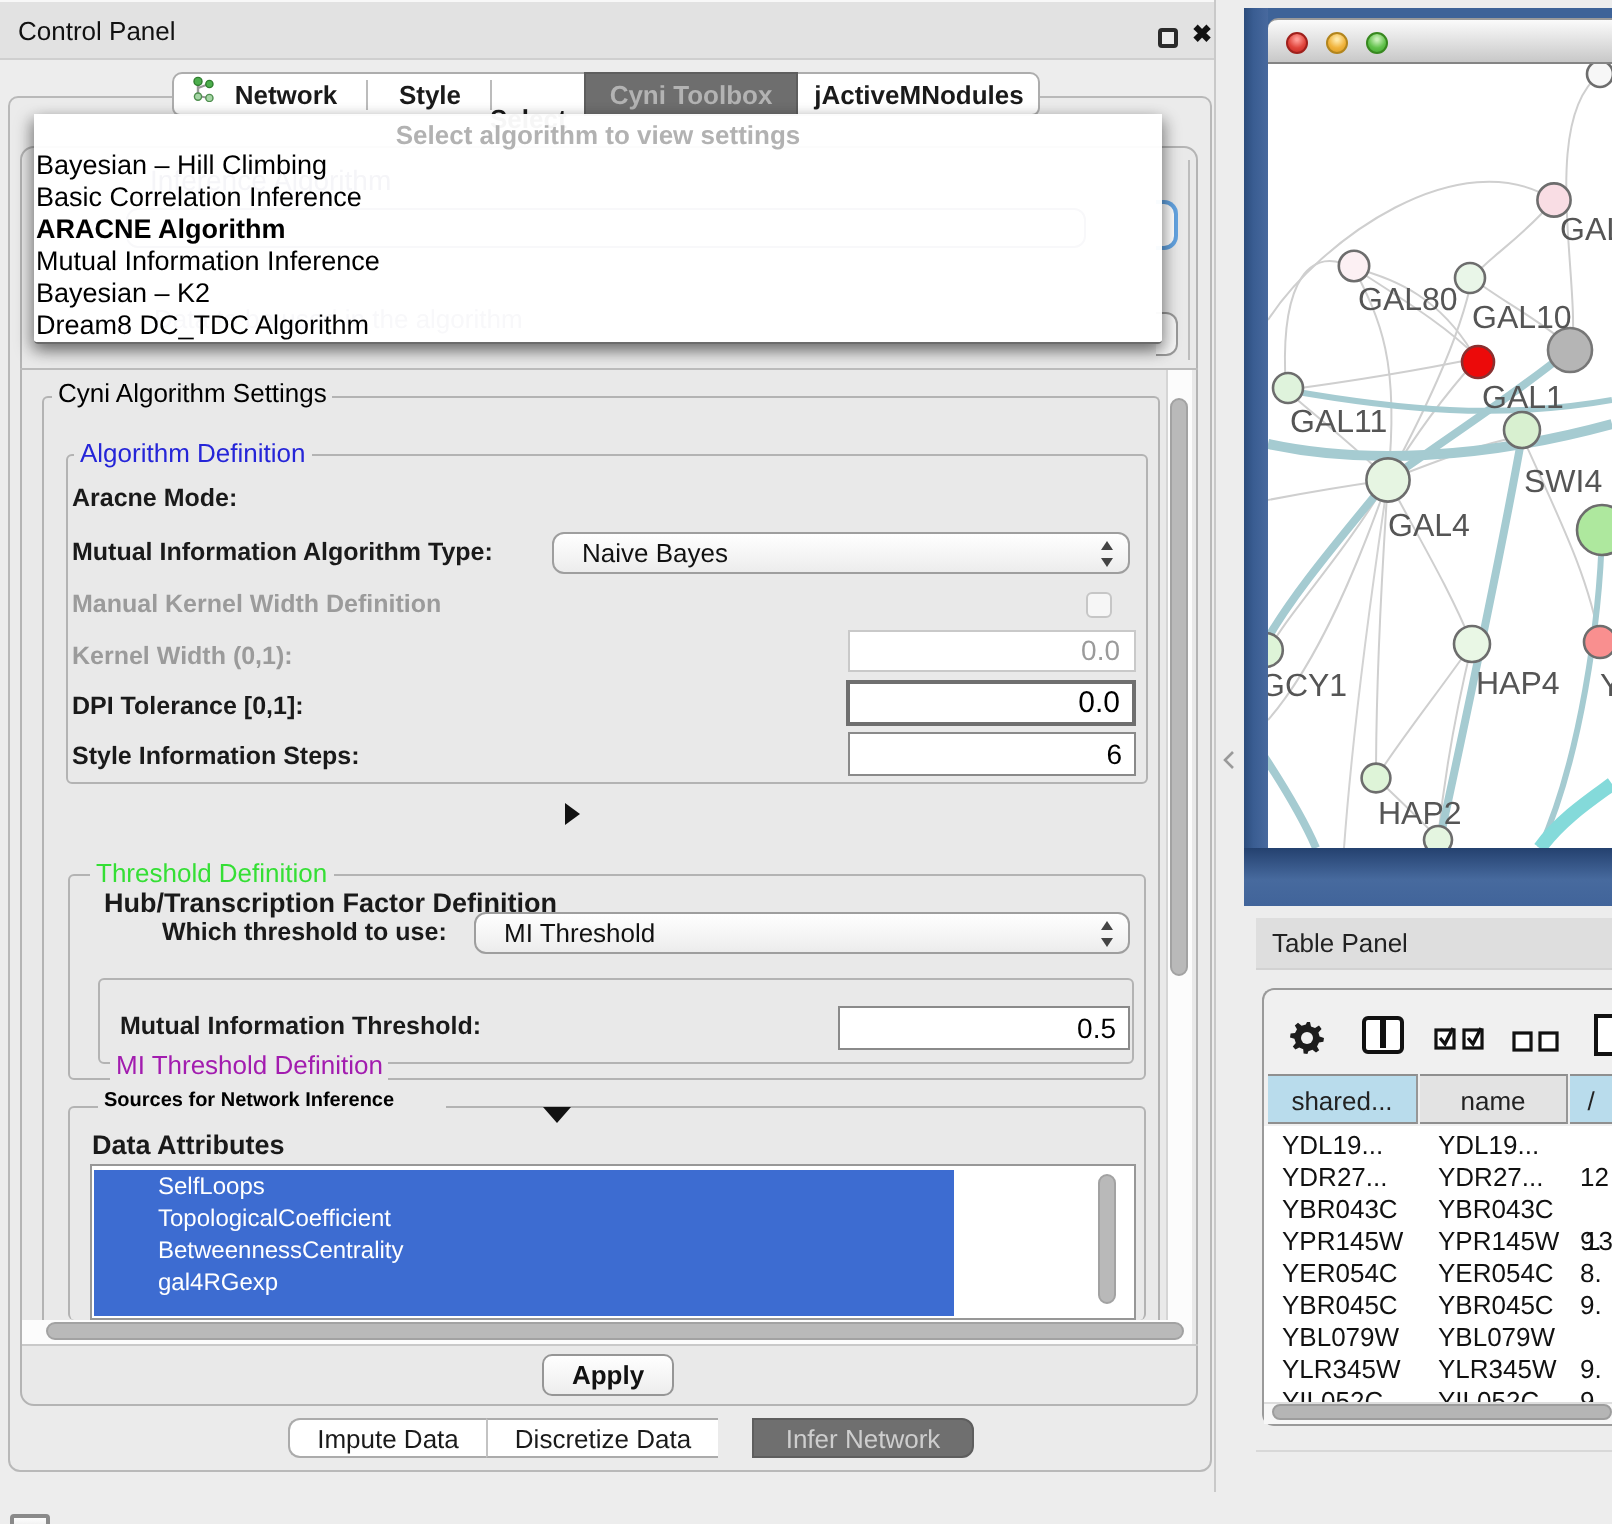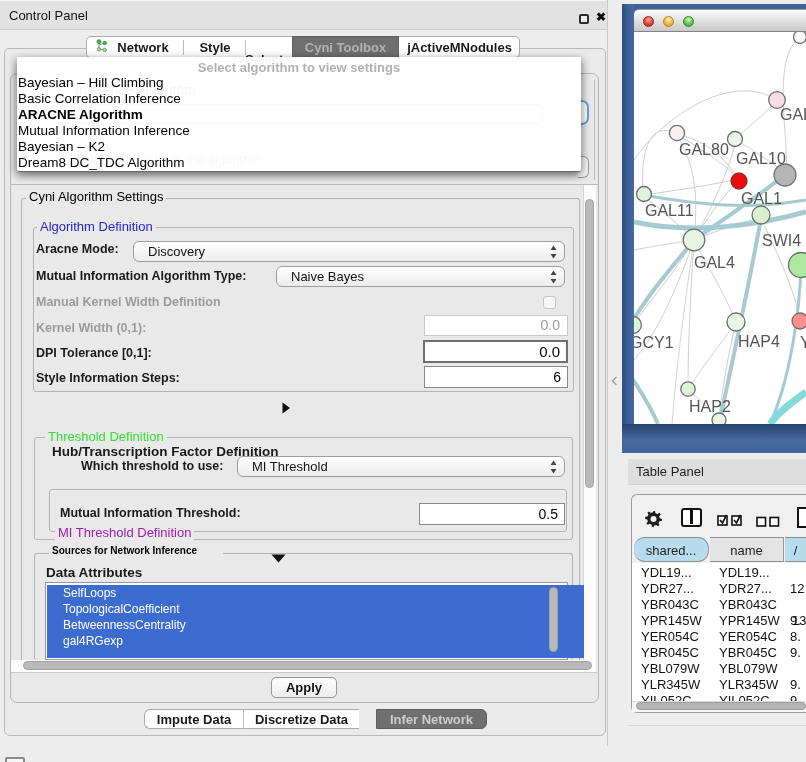--- a/index.html
+++ b/index.html
@@ -45,29 +45,29 @@
 
   .combo { background:linear-gradient(#ffffff,#f2f2f2 70%,#ececec); border:1px solid #9e9e9e;
     border-radius:6px; font-size:13px; color:#111; }
   .combo .arr { position:absolute; right:6px; width:9px; color:#333; }
   .field { background:#fff; border:1px solid #8a8a8a; font-size:14px; color:#000;
     text-align:right; }
 
   
   #datalist { left:45px; top:582px; width:523px; height:78px; background:#fff;
     border:1px solid #979797; }
-  .selrow { position:absolute; left:1px; width:537px; height:16px; background:#3d6cd1;
-    color:#fff; font-size:12px; line-height:16px; padding-left:16px; }
+  .selrow { position:absolute; left:1px; width:430px; height:16px; background:#3d6cd1;
+    color:#fff; font-size:12px; line-height:16px; padding-left:32px; }
 
   #applybtn { left:271px; top:677px; width:66px; height:21px;
     background:linear-gradient(#ffffff,#ededed); border:1px solid #969696; border-radius:5px;
     font-size:13px; font-weight:bold; color:#111; text-align:center; line-height:19px; }
 
   .btab { top:709px; height:20px; background:#fff; border-top:1px solid #ababab;
-    border-bottom:1px solid #ababab; font-size:13px; font-weight:bold; color:#1a1a1a;
+    border-bottom:1px solid #ababab; font-size:13px; font-weight:normal; color:#1a1a1a;
     text-align:center; line-height:20px; }
 
   
   #dropdown { left:17px; top:57px; width:564px; height:115px; background:rgba(255,255,255,0.96);
     border-bottom:1px solid #6b6b6b; border-radius:0 0 2px 2px;
     box-shadow:-2px 3px 8px rgba(0,0,0,0.35), 2px 3px 8px rgba(0,0,0,0.3); z-index:50; }
   .ditem { position:absolute; left:1px; font-size:13.5px; color:#000; }
 
   
   #netframe { left:622px; top:4px; width:184px; height:449px; background:#3e6398; }
@@ -133,26 +133,20 @@
   <div id="htrack" class="abs"></div>
   <div id="hthumb" class="abs"></div>
 
   <div class="grp abs" style="left:21px; top:198px; width:559px; height:462px; border-bottom:none; border-radius:3px 3px 0 0;"></div>
   <div class="grplabel abs" style="left:26px; top:189px;">Cyni Algorithm Settings</div>
 
   <div class="grp abs" style="left:33px; top:227px; width:541px; height:165px;"></div>
   <div class="grplabel abs" style="left:37px; top:219px; color:#2525d8; font-size:13px;">Algorithm Definition</div>
 
   <div class="blab abs" style="left:36px; top:242px;">Aracne Mode:</div>
-  <div class="combo abs" style="left:133px; top:241px; width:432px; height:21px; line-height:20px; padding-left:14px;">Discovery
-    <span class="arr" style="top:0;"><svg width="9" height="20" viewBox="0 0 9 20">
-          <path d="M4.5 3.5 L7.5 8 L1.5 8 Z" fill="#444"></path>
-          <path d="M4.5 16.5 L7.5 12 L1.5 12 Z" fill="#444"></path>
-        </svg></span>
-  </div>
   <div class="blab abs" style="left:36px; top:269px;">Mutual Information Algorithm Type:</div>
   <div class="combo abs" style="left:276px; top:266px; width:289px; height:21px; line-height:20px; padding-left:14px;">Naive Bayes
     <span class="arr" style="top:0;"><svg width="9" height="20" viewBox="0 0 9 20">
           <path d="M4.5 3.5 L7.5 8 L1.5 8 Z" fill="#444"></path>
           <path d="M4.5 16.5 L7.5 12 L1.5 12 Z" fill="#444"></path>
         </svg></span>
   </div>
   <div class="glab abs" style="left:36px; top:295px;">Manual Kernel Width Definition</div>
   <div class="abs" style="left:543px; top:296px; width:13px; height:13px; border:1px solid #c6c6c6; border-radius:3px; background:#f6f6f6;"></div>
   <div class="glab abs" style="left:36px; top:321px;">Kernel Width (0,1):</div>
@@ -322,21 +316,21 @@
     </svg>
   </div>
   <div class="abs" style="left:756px; top:513px;">
     <svg width="24" height="11" viewBox="0 0 24 11">
       <rect x="1" y="1.5" width="8.5" height="8.5" fill="#fff" stroke="#111" stroke-width="1.6"></rect>
       <rect x="14" y="1.5" width="8.5" height="8.5" fill="#fff" stroke="#111" stroke-width="1.6"></rect>
     </svg>
   </div>
   <div class="abs" style="left:797px; top:507px; width:9px; height:21px; border:2.5px solid #111; border-right:none; background:#fff;"></div>
 
-  <div class="hcell abs" style="left:634px; width:75px; background:#b9dcec; border-right:1px solid #979797;border-radius:11px;">shared...</div>
+  <div class="hcell abs" style="left:634px; width:75px; background:#b9dcec; border-right:1px solid #979797;">shared...</div>
   <div class="hcell abs" style="left:710px; width:74px; background:#e3e3e3; border-right:1px solid #979797;">name</div>
   <div class="hcell abs" style="left:785px; width:21px; background:#b9dcec;">/</div>
 
   <div class="abs" style="left:632px; top:563px; width:174px; height:138px; background:#fff;"></div>
   <div id="rows" class="abs" style="left:632px; top:563px; width:174px; height:139px; overflow:hidden;">
       <div class="trow" style="left:9px; top:2px;">YDL19...</div>
       <div class="trow" style="left:87px; top:2px;">YDL19...</div>
       <div class="trow" style="left:160px; top:2px;margin-top:48px;">13</div>
       <div class="trow" style="left:9px; top:18.05px;">YDR27...</div>
       <div class="trow" style="left:87px; top:18.05px;">YDR27...</div>

